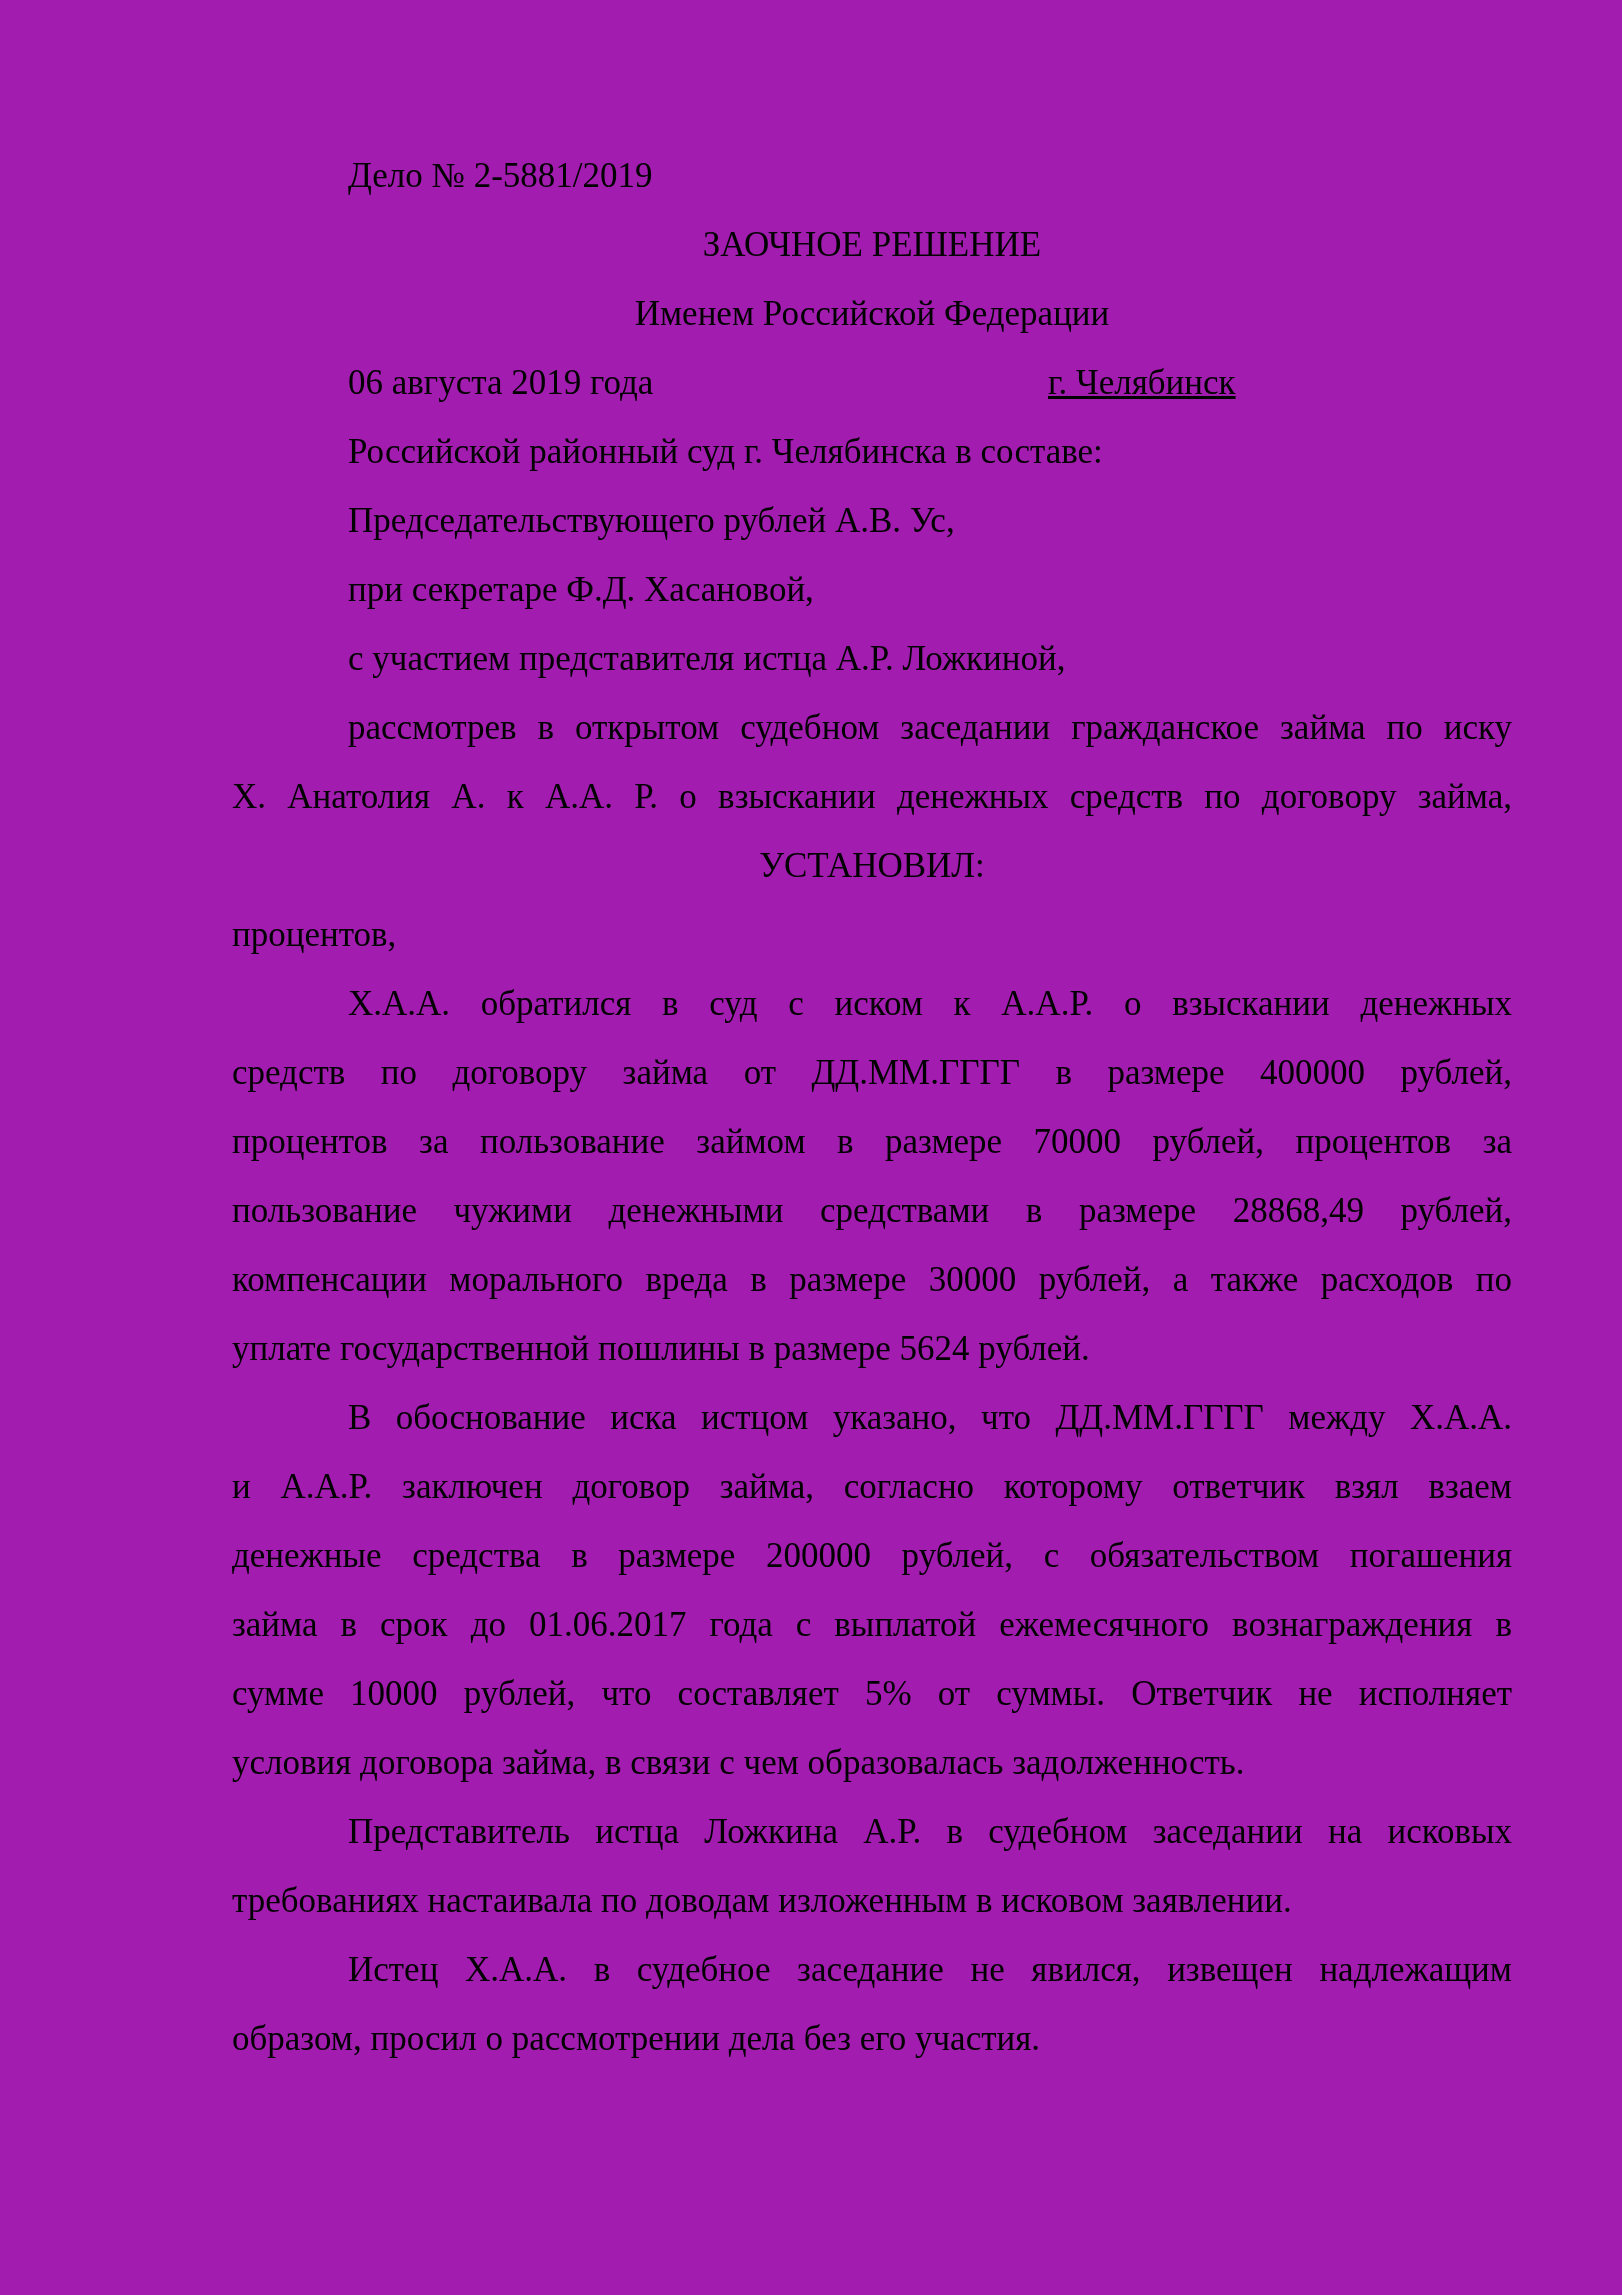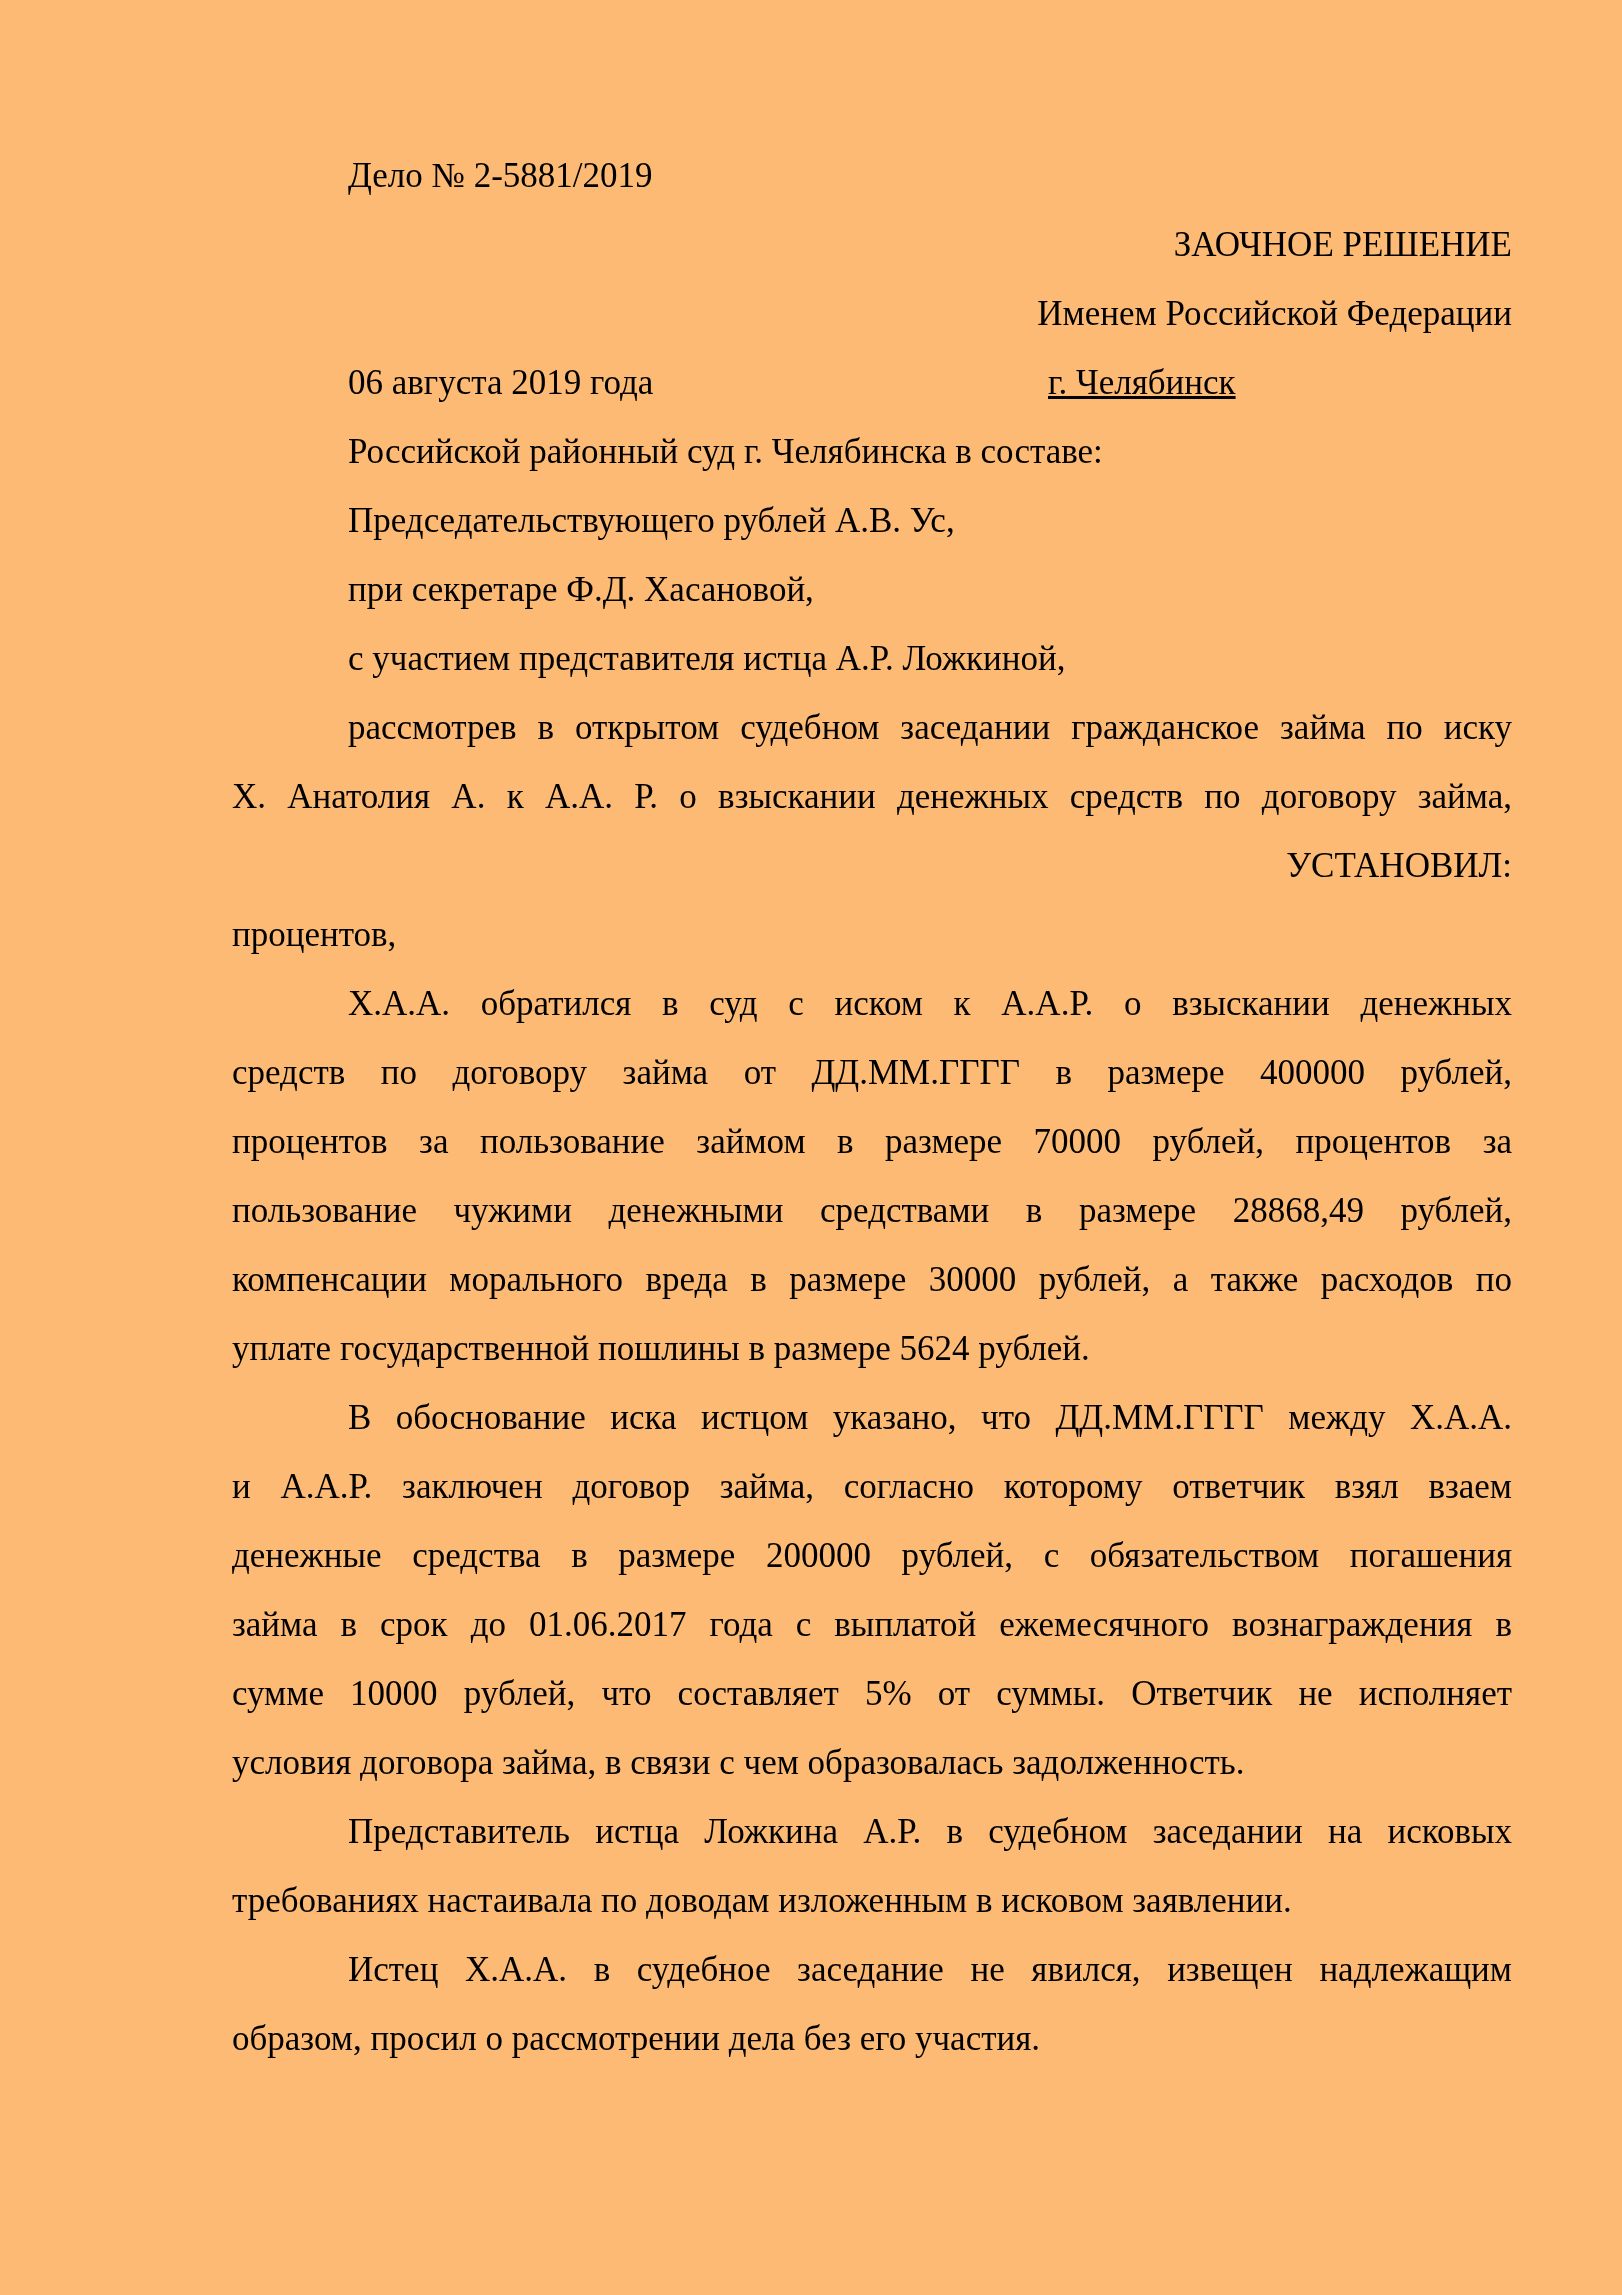--- a/index.html
+++ b/index.html
@@ -6,35 +6,35 @@
     margin: 0;
     padding: 0;
     background: #ffffff;
   }
   .page {
     position: relative;
     width: 1623px;
     height: 2295px;
     box-sizing: border-box;
     padding: 141px 111px 0 232px;
-    background: #fdba74;
+    background: #a21caf;
     color: #000000;
     font-family: "Liberation Serif", "DejaVu Serif", serif;
     font-size: 35px;
     line-height: 69px;
     -webkit-font-smoothing: antialiased;
   }
   .line {
     white-space: nowrap;
   }
   .indent {
     text-indent: 116px;
   }
   .center {
-    text-align: right;
+    text-align: center;
     text-indent: 0;
   }
   
   .just {
     text-align: justify;
     text-align-last: justify;
     text-justify: inter-word;
   }
   .dateline {
     position: relative;

